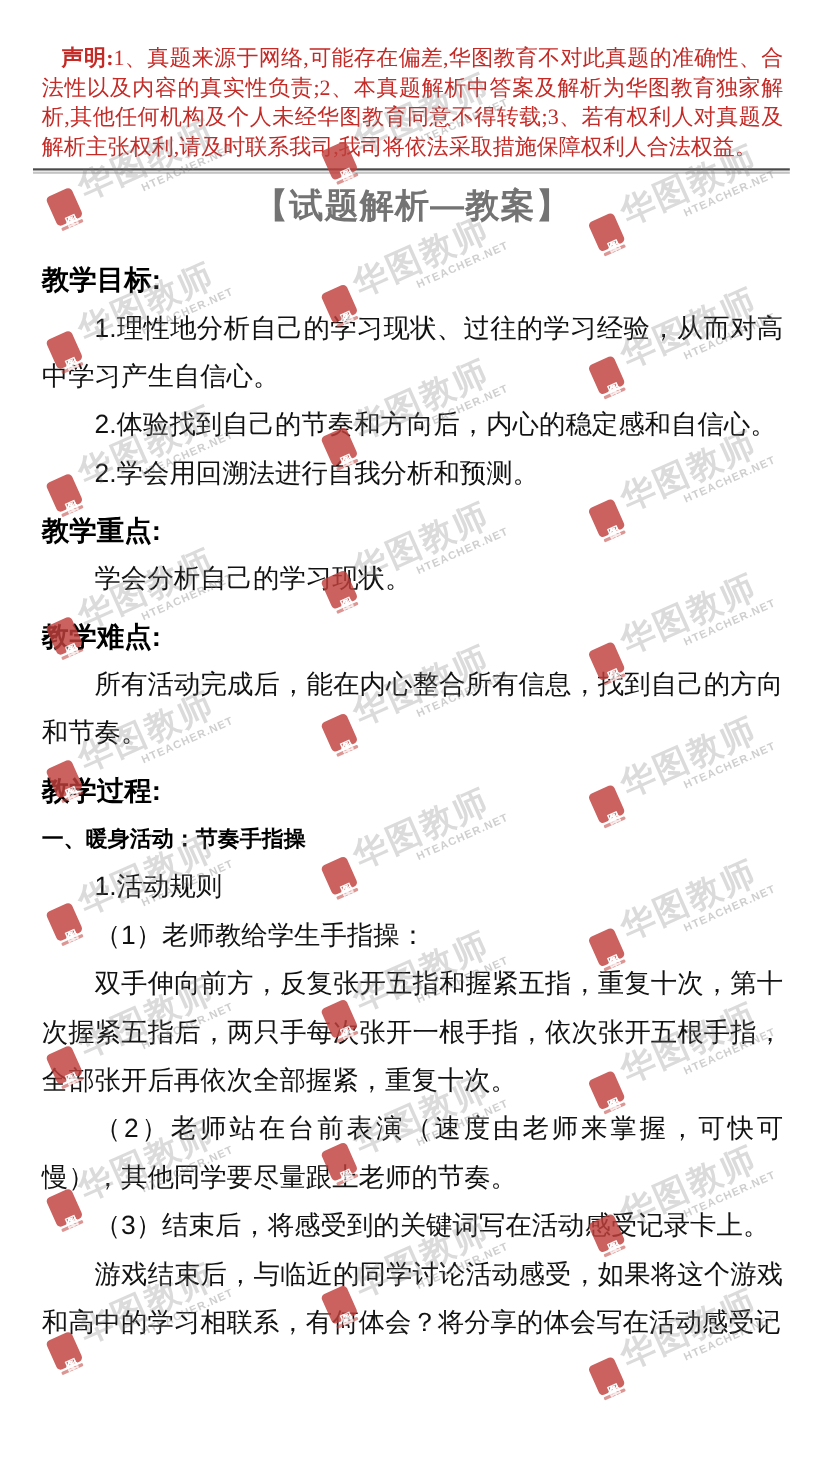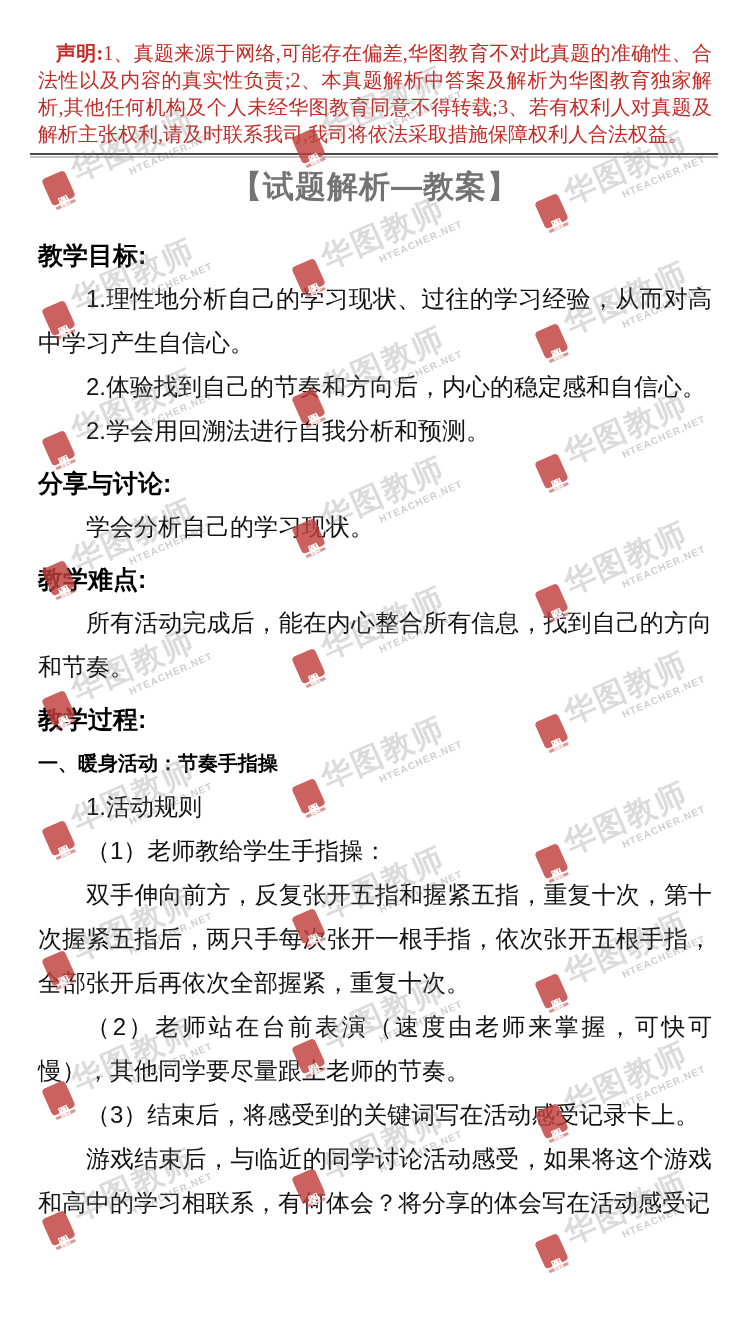--- a/index.html
+++ b/index.html
@@ -410,21 +410,21 @@
 
     <div class="divider"></div>
 
     <h1 class="title">【试题解析—教案】</h1>
 
     <div class="blocks" id="blocks">
         <p class="heading">教学目标:</p>
         <p class="para">1.理性地分析自己的学习现状、过往的学习经验，从而对高中学习产生自信心。</p>
         <p class="para">2.体验找到自己的节奏和方向后，内心的稳定感和自信心。</p>
         <p class="para">2.学会用回溯法进行自我分析和预测。</p>
-        <p class="heading">分享与讨论:</p>
+        <p class="heading">教学重点:</p>
         <p class="para">学会分析自己的学习现状。</p>
         <p class="heading">教学难点:</p>
         <p class="para">所有活动完成后，能在内心整合所有信息，找到自己的方向和节奏。</p>
         <p class="heading">教学过程:</p>
         <p class="subheading">一、暖身活动：节奏手指操</p>
         <p class="para">1.活动规则</p>
         <p class="para">（1）老师教给学生手指操：</p>
         <p class="para">双手伸向前方，反复张开五指和握紧五指，重复十次，第十次握紧五指后，两只手每次张开一根手指，依次张开五根手指，全部张开后再依次全部握紧，重复十次。</p>
         <p class="para">（2）老师站在台前表演（速度由老师来掌握，可快可慢），其他同学要尽量跟上老师的节奏。</p>
         <p class="para">（3）结束后，将感受到的关键词写在活动感受记录卡上。</p>

